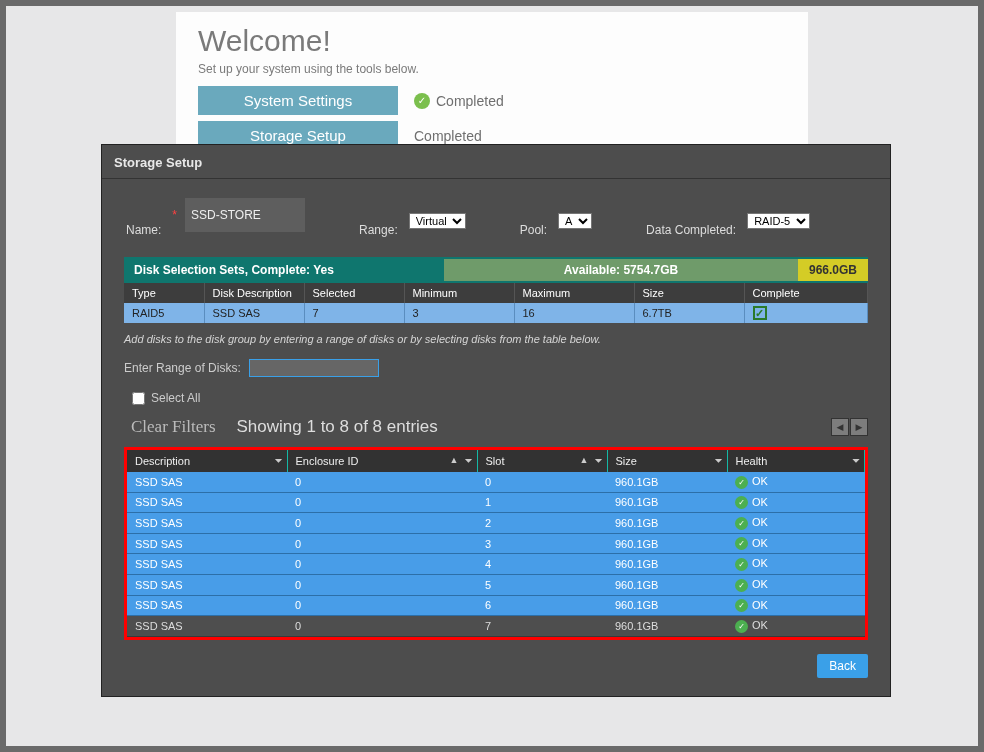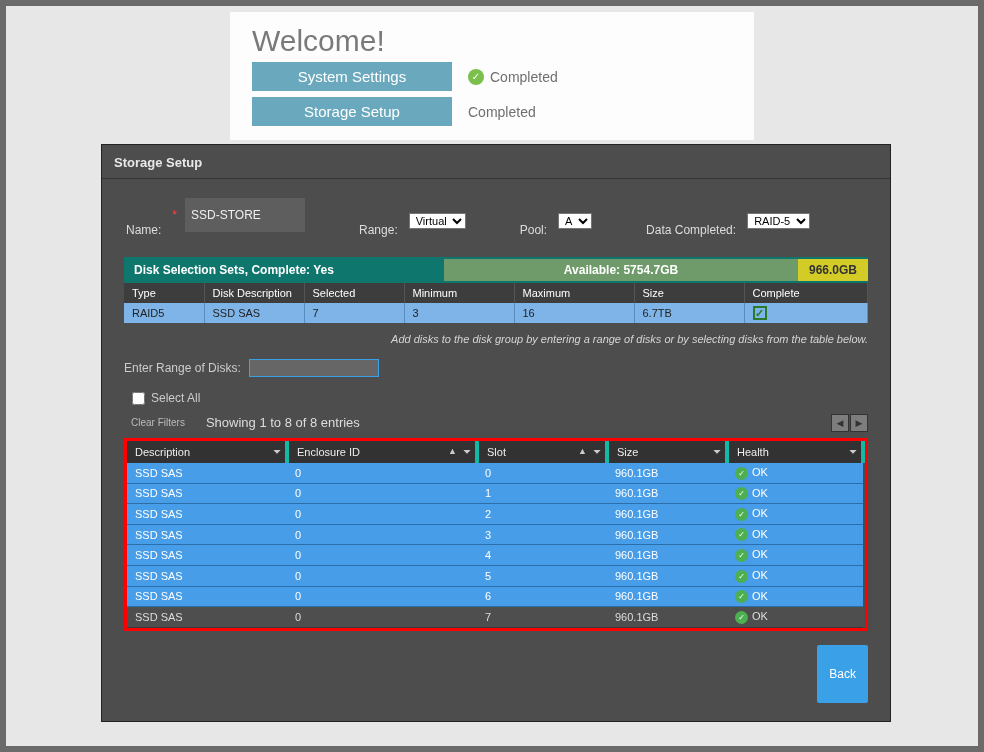--- a/index.html
+++ b/index.html
@@ -1,18 +1,18 @@
 <!DOCTYPE html>
 <html><head>
 <meta charset="utf-8">
 <style>
   * { box-sizing: border-box; margin: 0; padding: 0; font-family: Arial, Helvetica, sans-serif; }
   body { background: #6a6a6a; width: 984px; height: 752px; overflow: hidden; }
   .app { background: #e7e7e8; position: absolute; top: 6px; left: 6px; right: 6px; bottom: 6px; }
-  .welcome-panel { background: #fdfdfd; width: 524px; margin: 6px auto 0; padding: 12px 22px 8px; }
+  .welcome-panel { background: #fdfdfd; width: 632px; margin: 6px auto 0; padding: 12px 22px 8px; }
   .welcome-title { font-size: 30px; color: #7a7a7a; font-weight: 400; margin-bottom: 4px; }
   .welcome-sub { font-size: 12px; color: #7a7a7a; margin-bottom: 10px; }
   .setup-row { display: flex; align-items: center; margin-bottom: 6px; }
   .setup-btn { background: #6aa9bd; color: #fff; text-align: center; width: 200px; padding: 6px 0; font-size: 15px; cursor: pointer; }
   .setup-status { margin-left: 16px; display: flex; align-items: center; color: #6f6f6f; font-size: 14px; }
   .status-icon { width: 16px; height: 16px; background: #7bbf4d; border-radius: 50%; display: inline-flex; align-items: center; justify-content: center; color: #fff; font-size: 10px; margin-right: 6px; }
 
   .modal { position: absolute; top: 138px; left: 95px; width: 790px; background: #4d4d4d; border: 1px solid #222; }
   .modal-title { color: #e8e8e8; font-size: 13px; font-weight: bold; padding: 10px 12px 8px; border-bottom: 1px solid #333; }
   .form-row { display: flex; align-items: center; padding: 14px 24px 6px; gap: 8px; color: #ddd; font-size: 12px; }
@@ -27,53 +27,54 @@
   .disk-sel-head .lbl { color: #fff; font-weight: bold; padding: 6px 10px; flex: 0 0 320px; }
   .avail-bar { flex: 1; display: flex; }
   .avail-green { background: #6f9b6a; color: #fff; flex: 1; text-align: center; padding: 4px 0; font-size: 12px; font-weight: bold; }
   .avail-yellow { background: #d4cc26; color: #333; flex: 0 0 70px; text-align: center; padding: 4px 0; font-size: 12px; font-weight: bold; }
 
   .sel-table { width: 100%; border-collapse: collapse; font-size: 11px; }
   .sel-table th { background: #3d3d3d; color: #fff; text-align: left; padding: 4px 8px; font-weight: normal; border-right: 1px solid #555; }
   .sel-table td { background: #7fb4e8; color: #222; padding: 3px 8px; border-right: 1px solid #5a8dbf; }
   .cb-complete { width: 14px; height: 14px; border: 2px solid #2a7a2a; display: inline-flex; align-items: center; justify-content: center; color: #2a7a2a; font-size: 11px; font-weight: bold; }
 
-  .instr { color: #d5d5d5; font-style: italic; font-size: 11px; margin: 10px 22px 0; text-align: right; }
+  .instr { color: #d5d5d5; font-style: italic; font-size: 11px; margin: 10px 22px 0; }
   .enter-range { margin: 14px 22px 0; color: #ccc; font-size: 12px; display: flex; align-items: center; gap: 8px; }
   .range-box { background: #666; border: 1px solid #3aa0e8; width: 130px; height: 18px; color: #fff; font-size: 11px; padding: 0 4px; }
   .select-all { margin: 14px 30px 0; color: #ccc; font-size: 12px; display: flex; align-items: flex-end; gap: 6px; }
   .select-all input { width: 13px; height: 13px; }
 
   .filter-row { margin: 8px 22px 0; display: flex; align-items: center; gap: 14px; }
-  .clear-filters { color: #bbb; font-size: 10px; padding: 3px 6px; border: 1px solid transparent; }
-  .showing { color: #ddd; font-size: 13px; }
+  .clear-filters { color: #bbb; font-size: 17px; padding: 3px 6px; border: 1px solid transparent; font-family: Liberation Serif, serif; }
+  .showing { color: #ddd; font-size: 17px; }
   .pager { margin-left: auto; display: flex; gap: 1px; }
   .pgbtn { width: 18px; height: 18px; background: #7d7d7d; border: 1px solid #333; display: flex; align-items: center; justify-content: center; color: #333; font-size: 9px; cursor: pointer; }
 
   .disk-table-wrap { margin: 6px 22px 0; border: 3px solid #ff0000; }
   .disk-table { width: 100%; border-collapse: collapse; font-size: 11px; }
-  .disk-table th { background: #323232; color: #eee; text-align: left; padding: 5px 8px; font-weight: normal; border-right: 4px solid #14b8a6; position: relative; }
+  .disk-table th { background: #323232; color: #eee; text-align: left; padding: 5px 8px; font-weight: normal; border-right: 1px solid #14b8a6; position: relative; }
   .filter-ic { position: absolute; right: 4px; top: 5px; color: #ccc; font-size: 10px; }
   .sort-ic { position: absolute; right: 18px; top: 5px; color: #ccc; font-size: 9px; }
   .disk-table tbody tr.sel td { background: #489de8; color: #fff; border-bottom: 1px solid #2c6fa8; padding: 3px 8px; }
   .disk-table tbody tr.unsel td { background: #4e4e4e; color: #ddd; border-bottom: 1px solid #3a3a3a; padding: 3px 8px; }
   .hok { width: 13px; height: 13px; background: #4caf50; border-radius: 50%; display: inline-flex; align-items: center; justify-content: center; color: #fff; font-size: 8px; margin-right: 4px; vertical-align: middle; }
 
   .footer-btns { display: flex; justify-content: flex-end; gap: 6px; padding: 14px 22px 18px; }
-  .btn { padding: 22px 12px; font-size: 12px; border: none; cursor: pointer; color: #fff; border-radius: 2px; }
+  .btn { padding: 5px 12px; font-size: 12px; border: none; cursor: pointer; color: #fff; border-radius: 2px; }
   .btn-back { background: #3aa0e8; }
   .btn-add-wrap { border: 3px solid #ff0000; padding: 2px; }
   .btn-add { background: #3aa0e8; }
 </style>
 </head>
 <body>
 
 <div class="app">
   <div class="welcome-panel">
     <div class="welcome-title">Welcome!</div>
+    <div class="welcome-sub">Set up your system using the tools below.</div>
     <div class="setup-row">
       <div class="setup-btn">System Settings</div>
       <div class="setup-status">
         <span class="status-icon">✓</span>
         <span>Completed</span>
       </div>
     </div>
     <div class="setup-row">
       <div class="setup-btn">Storage Setup</div>
       <div class="setup-status">

